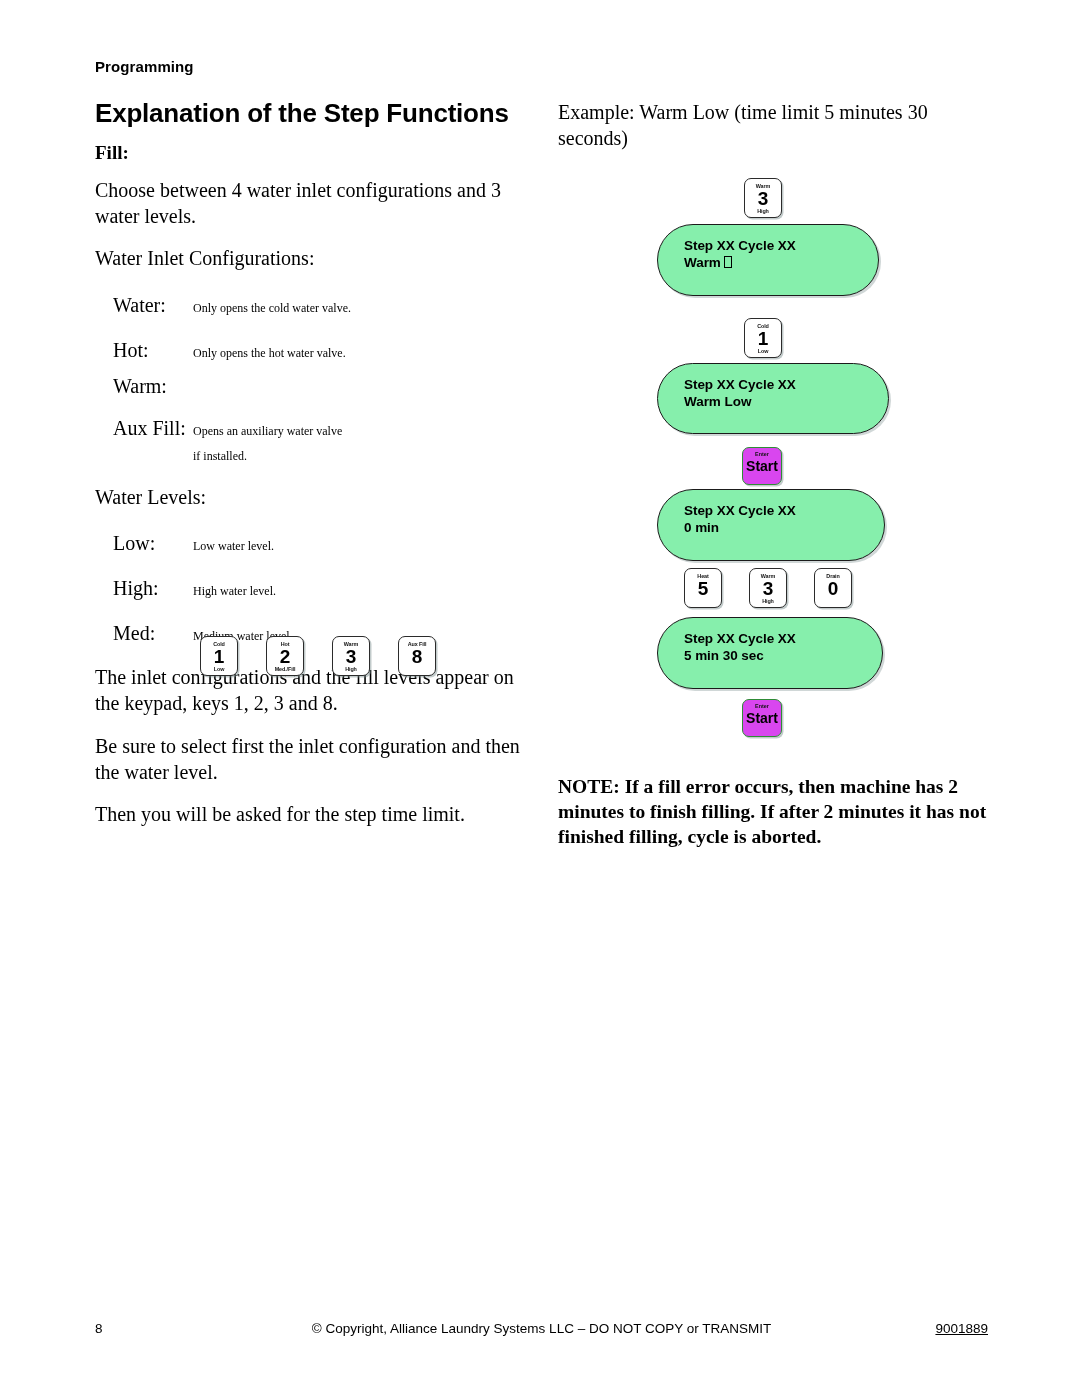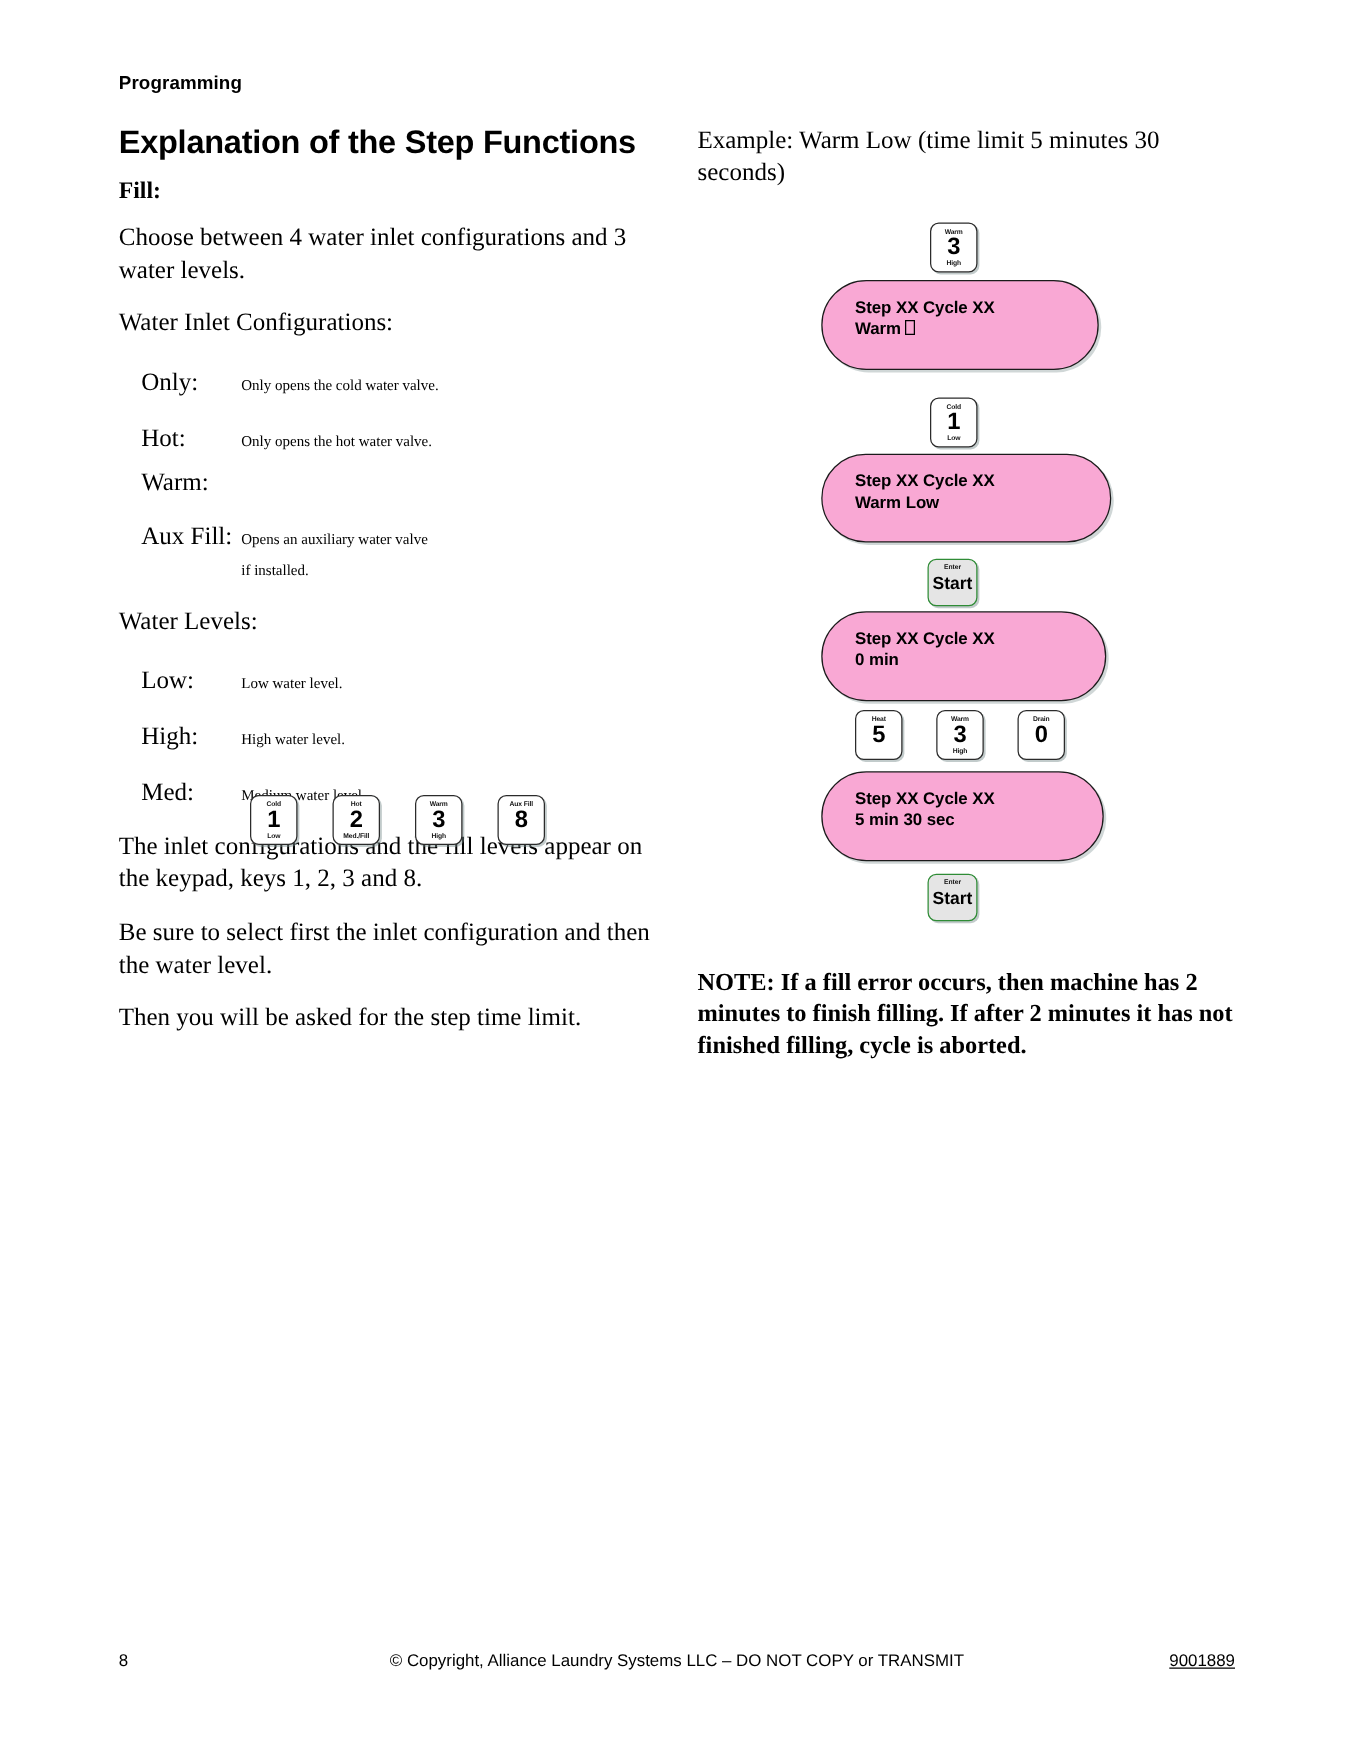--- a/index.html
+++ b/index.html
@@ -149,21 +149,21 @@
   .keypad-row .key { margin-right: 28px; }
 
   
   .flow { position: relative; }
 
   
   .lcd {
     position: relative;
     border: 1.6px solid #1b1b1b;
     border-radius: 36px;
-    background: #f9a8d4;
+    background: #86efac;
     box-sizing: border-box;
     padding: 12px 0 0 26px;
     box-shadow: 2px 2px 0 rgba(120,140,140,0.35);
   }
   .lcd .lcd-line {
     font-family: "Liberation Sans", sans-serif;
     font-weight: bold;
     font-size: 13.5px;
     line-height: 17px;
     letter-spacing: -0.05px;
@@ -179,21 +179,21 @@
     vertical-align: -1px;
     margin-left: 3px;
   }
 
   
   .start-btn {
     position: relative;
     width: 40px;
     height: 38px;
     border-radius: 7px;
-    background: #e5e5e5;
+    background: #d946ef;
     border: 1px solid #2f8c36;
     box-sizing: border-box;
     box-shadow: 1.5px 1.5px 0 rgba(120,140,140,0.45);
   }
   .start-btn .btn-top {
     position: absolute;
     left: 0; right: 0;
     top: 3px;
     text-align: center;
     font-family: "Liberation Sans", sans-serif;
@@ -254,21 +254,21 @@
     <h1 class="section-title">Explanation of the Step Functions</h1>
 
     <h2 class="sub-title">Fill:</h2>
 
     <p class="body">Choose between 4 water inlet configurations and 3 water levels.</p>
 
     <p class="body tight">Water Inlet Configurations:</p>
 
     <div class="deflist">
       <div class="defrow">
-        <div class="defterm">Only:</div>
+        <div class="defterm">Water:</div>
         <div class="defdesc">Only opens the cold water valve.</div>
       </div>
       <div class="defrow">
         <div class="defterm">Hot:</div>
         <div class="defdesc">Only opens the hot water valve.</div>
       </div>
       <div class="defrow">
         <div class="defterm">Warm:</div>
       </div>
       <div class="defrow">

